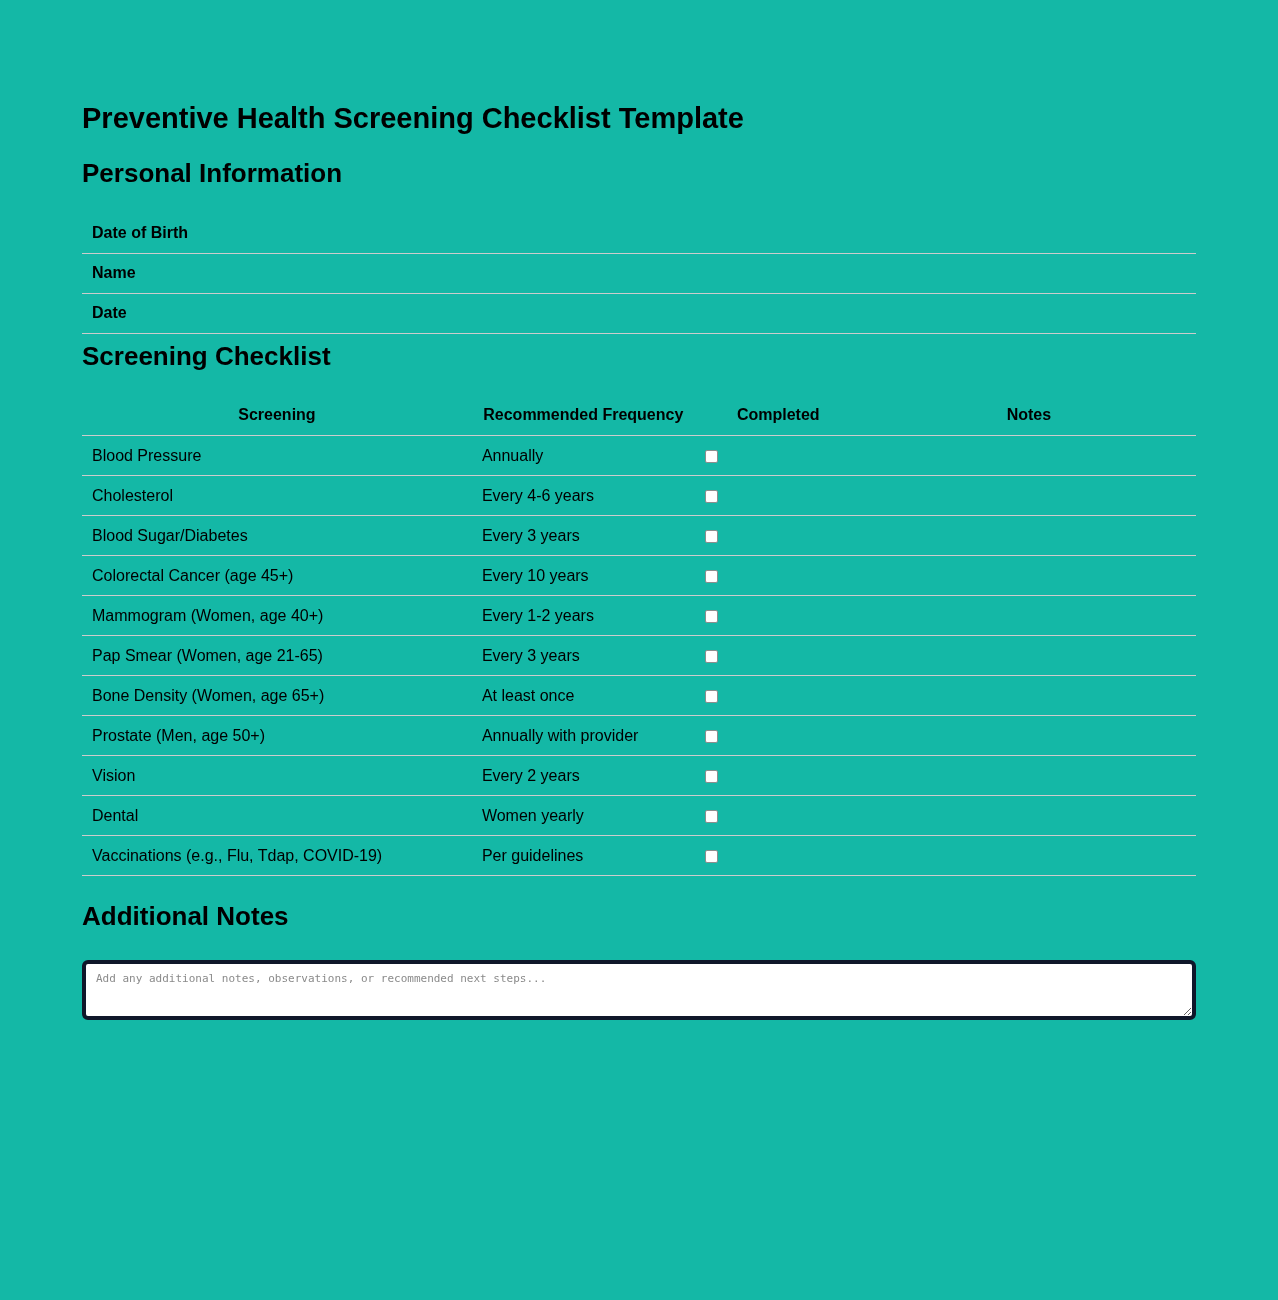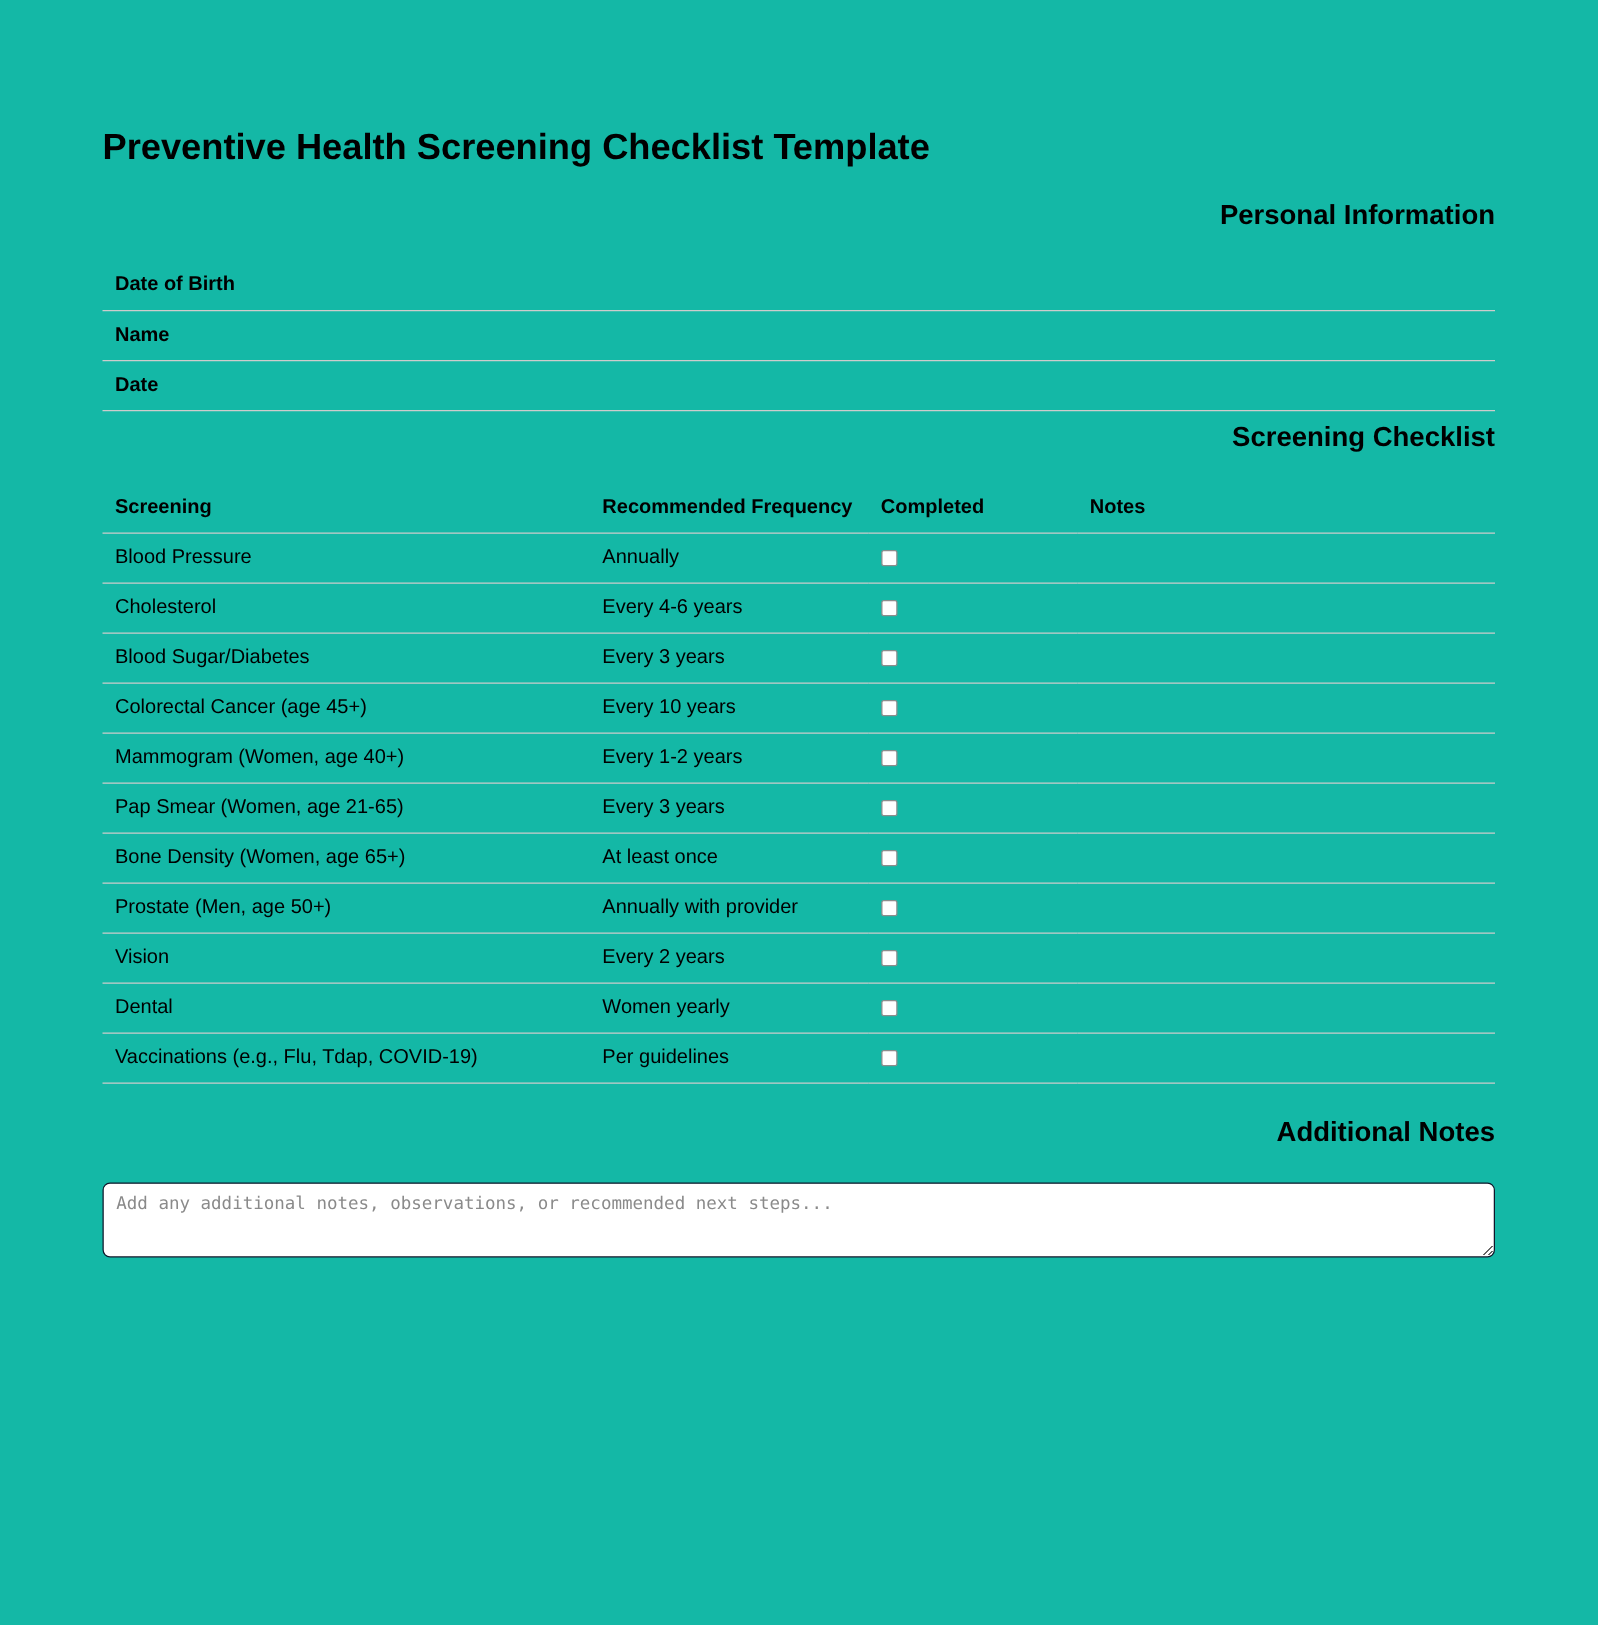--- a/index.html
+++ b/index.html
@@ -14,44 +14,43 @@
     padding: 102px 82px 0 82px;
     background: #14b8a6;
   }
   h1.page-title {
     font-size: 29px;
     font-weight: bold;
     line-height: 1.15;
     margin: 0 0 24px 0;
   }
   h2.section-heading {
-    font-size: 22px;
+    font-size: 26px;
     font-weight: bold;
     line-height: 1.15;
     margin: 0;
-    text-align: right;
   }
   table { border-collapse: collapse; width: 100%; table-layout: fixed; }
 
   
   .personal-table { margin-top: 24px; }
   .personal-table td {
     height: 40px;
     border-bottom: 1px solid #cccccc;
     padding: 0 10px;
     font-size: 16px;
     font-weight: bold;
     vertical-align: middle;
   }
 
   
   .section-screening { margin-top: 8px; }
   .screening-table { margin-top: 24px; }
   .screening-table th {
-    text-align: left;
+    text-align: center;
     font-size: 16px;
     font-weight: bold;
     height: 40px;
     padding: 0 10px;
     border-bottom: 1px solid #cccccc;
     vertical-align: middle;
   }
   .screening-table td {
     font-size: 16px;
     height: 40px;
@@ -78,25 +77,25 @@
     cursor: pointer;
   }
 
   
   .section-notes { margin-top: 26px; }
   textarea.notes-input {
     display: block;
     margin-top: 28px;
     width: 100%;
     height: 60px;
-    border: 1px solid #0f172a;
+    border: 4px solid #0f172a;
     border-radius: 6px;
     padding: 8px 10px;
     font-family: "DejaVu Sans Mono", monospace;
-    font-size: 14px;
+    font-size: 11px;
     color: #333333;
     resize: both;
     background: #ffffff;
   }
   textarea.notes-input::placeholder { color: #8a8a8a; }
 </style>
 </head>
 <body>
 
 <div class="page">

